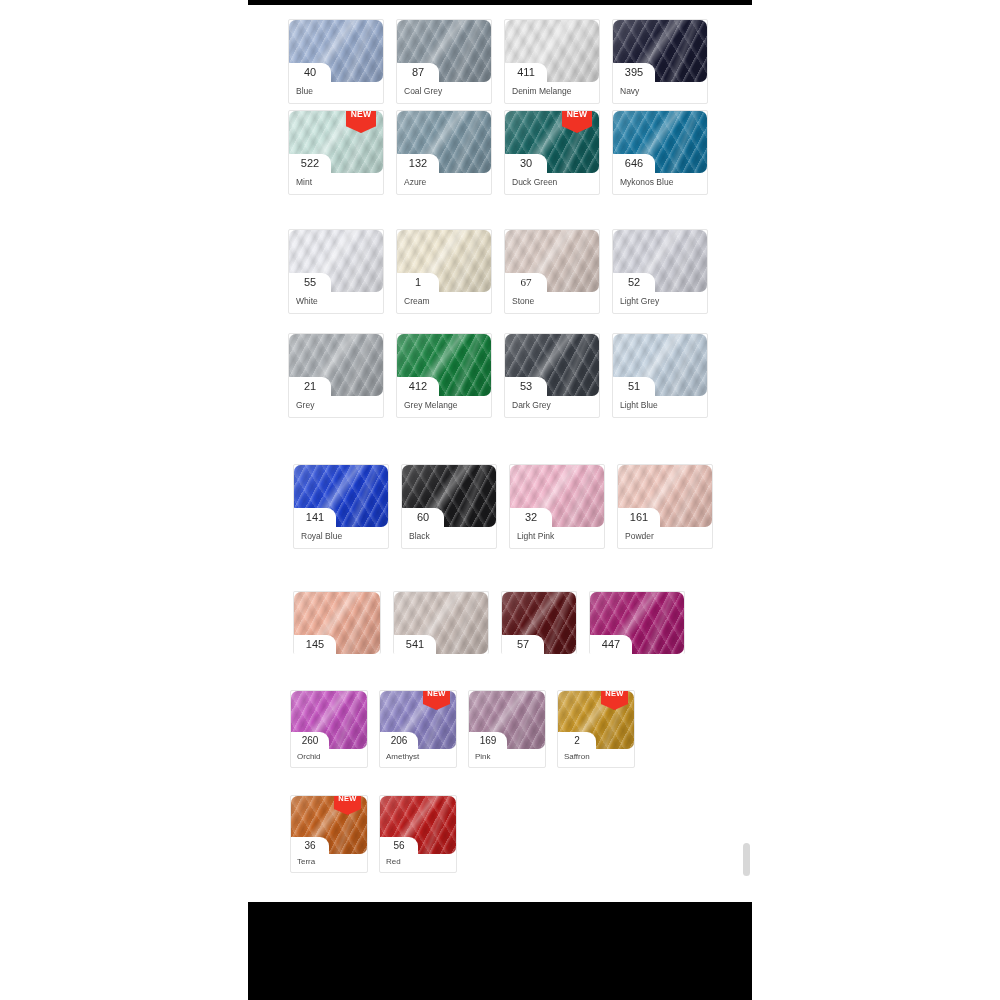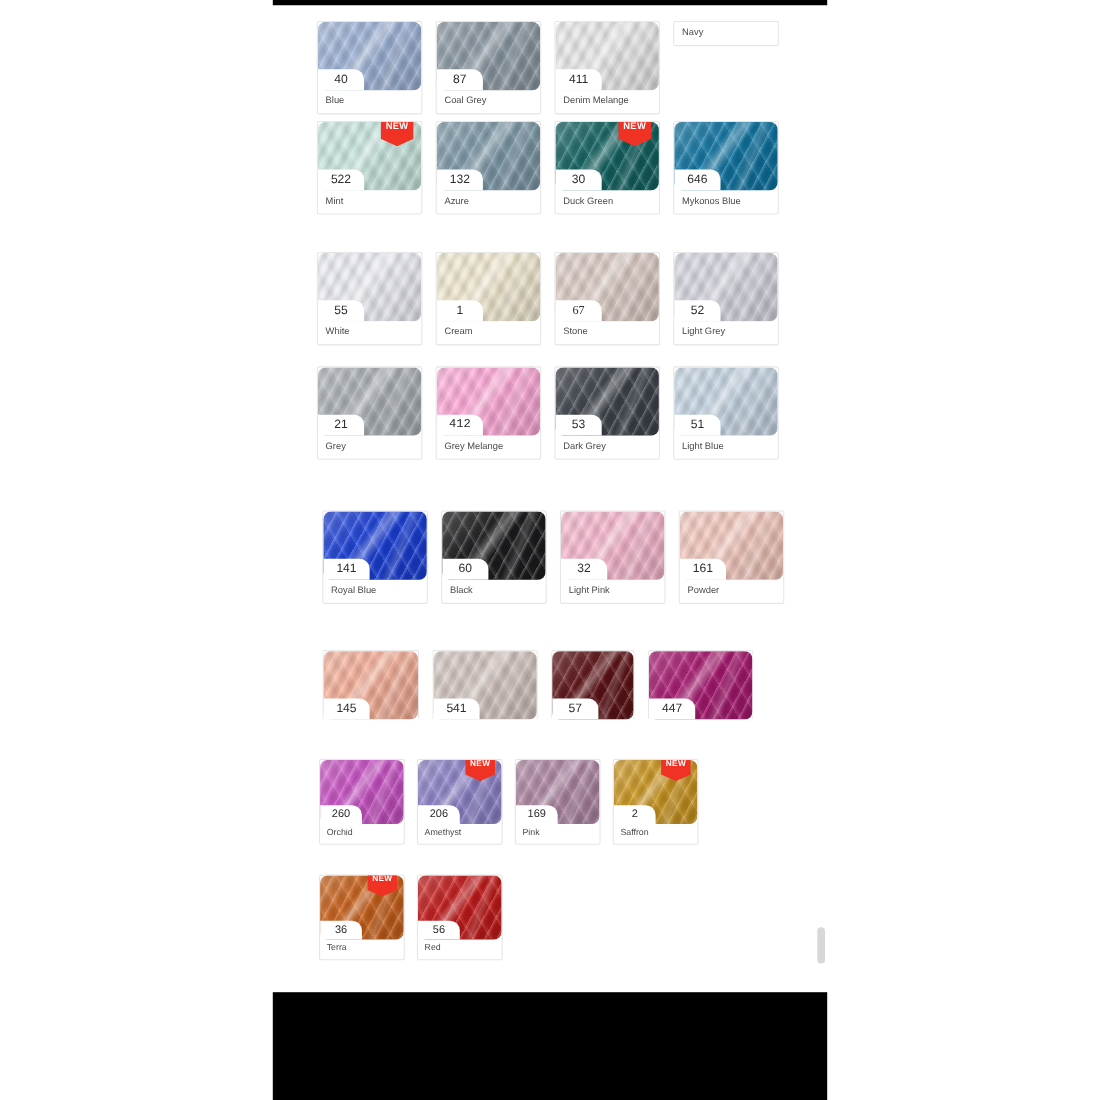--- a/index.html
+++ b/index.html
@@ -181,20 +181,27 @@
             <div class="swatch" style="background: #e5e5e5;">
               <div class="fiber"></div>
               <div class="streak"></div>
               <div class="notch">
                 <span class="num">411</span>
               </div>
             </div>
             <div class="cname">Denim Melange</div>
           </div>
           <div class="card sz-lg" style="width: 96px;">
+            <div class="swatch" style="background: rgb(27, 28, 52);">
+              <div class="fiber"></div>
+              <div class="streak"></div>
+              <div class="notch">
+                <span class="num">395</span>
+              </div>
+            </div>
             <div class="cname">Navy</div>
           </div>
         </div>
         <div class="band" style="top: 105px; left: 40px; gap: 12px;">
           <div class="card sz-lg" style="width: 96px;">
             <div class="swatch" style="background: rgb(199, 227, 220);">
               <div class="fiber"></div>
               <div class="streak"></div>
               <div class="notch">
                 <span class="num">522</span>
@@ -286,21 +293,21 @@
             <div class="swatch" style="background: rgb(169, 174, 179);">
               <div class="fiber"></div>
               <div class="streak"></div>
               <div class="notch">
                 <span class="num">21</span>
               </div>
             </div>
             <div class="cname">Grey</div>
           </div>
           <div class="card sz-lg" style="width: 96px;">
-            <div class="swatch" style="background: #f9a8d4; font-family: Liberation Mono, monospace;">
+            <div class="swatch" style="background: #15803d;">
               <div class="fiber"></div>
               <div class="streak"></div>
               <div class="notch">
                 <span class="num">412</span>
               </div>
             </div>
             <div class="cname">Grey Melange</div>
           </div>
           <div class="card sz-lg" style="width: 96px;">
             <div class="swatch" style="background: rgb(62, 67, 75);">

